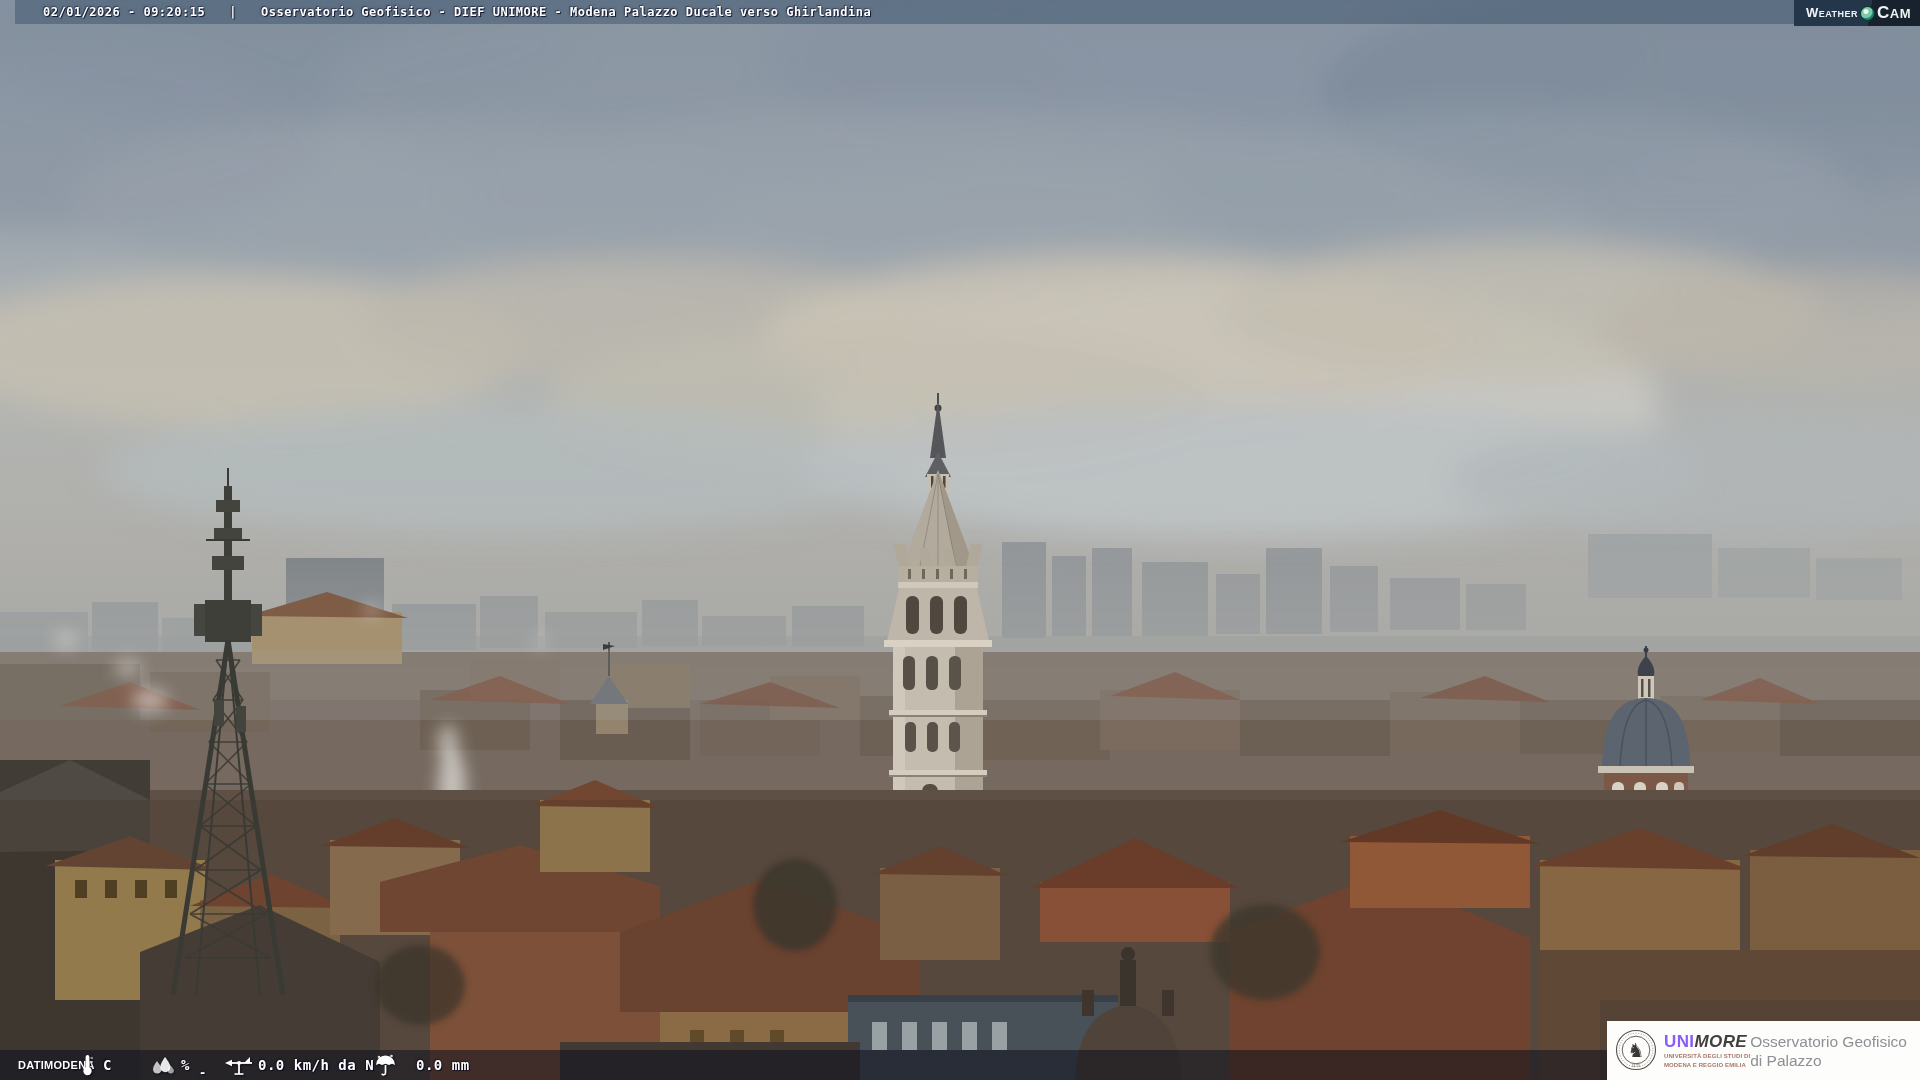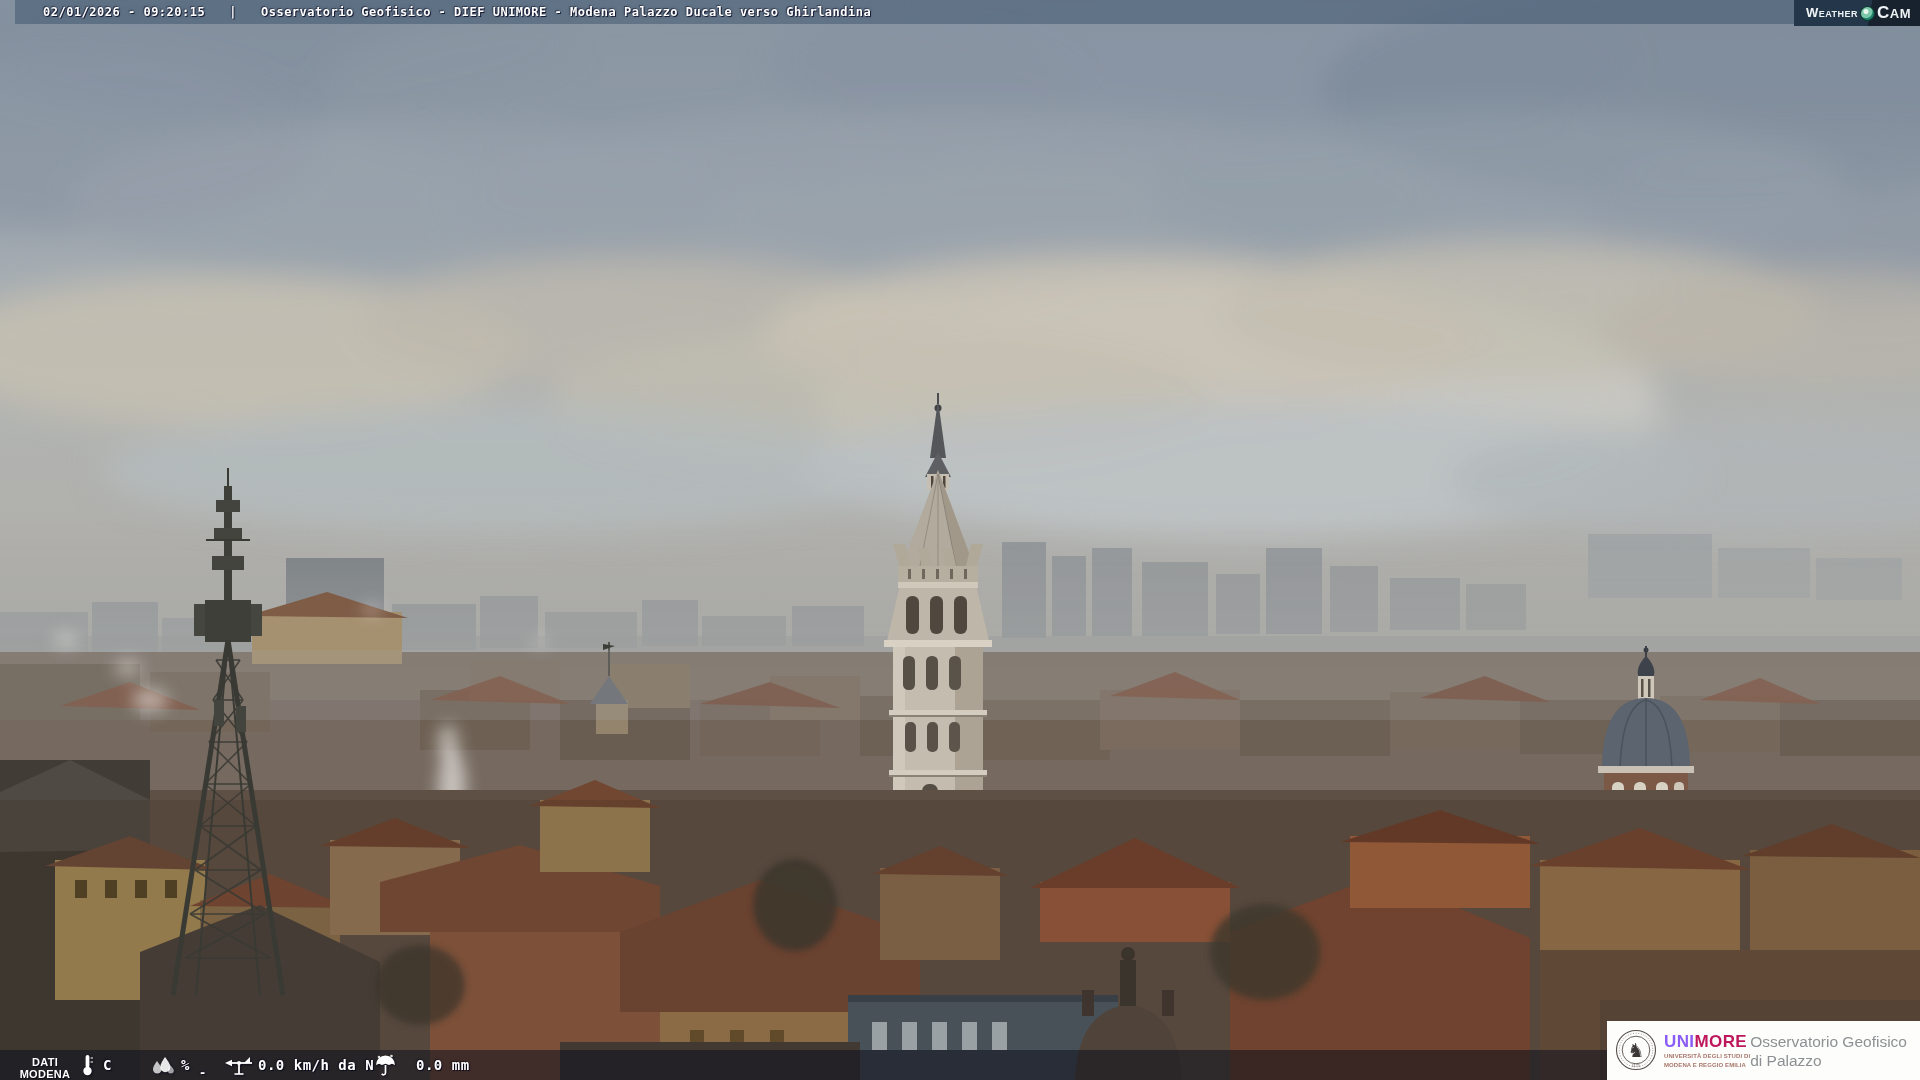--- a/index.html
+++ b/index.html
@@ -26,37 +26,37 @@
   .wc-weather::first-letter{font-size:13px;}
   .wc-cam{font-size:13px;}
   .wc-cam::first-letter{font-size:17px;}
   .wc-lens{width:13px;height:13px;border-radius:50%;margin:0 3px;
            background:radial-gradient(circle at 38% 35%,#e9f6ec 0 2px,#7bc9aa 3px 6px,#1f836b 7px);
            box-shadow:0 0 0 1px #0e3c31;}
 
   .bottombar{position:absolute;left:0;bottom:0;width:100%;height:30px;
              background:rgba(10,14,26,.52);}
   .bb{position:absolute;top:0;height:30px;display:flex;align-items:center;}
-  .dati{left:12px;width:66px;flex-direction:column;justify-content:flex-end;
+  .dati{left:18px;width:66px;flex-direction:row;justify-content:space-between;
         font-size:11px;line-height:12px;letter-spacing:.3px;text-align:center;
         font-family:"Liberation Sans",sans-serif;font-weight:bold;color:#fff;
         text-shadow:1px 1px 1px rgba(0,0,20,.8);}
   .val{font-size:14px;letter-spacing:.5px;}
   .dash{font-size:12px;align-items:flex-end;padding-bottom:5px;}
   .bicon{position:absolute;top:3px;height:24px;}
   .bicon svg{display:block;filter:drop-shadow(1px 1px 1px rgba(0,0,20,.7));}
 
   
   .unibox{position:absolute;right:0;bottom:0;width:313px;height:59px;background:#fdfdfc;
           display:flex;align-items:center;box-sizing:border-box;padding-left:8px;}
   .seal{flex:0 0 auto;}
   .brand{margin-left:7px;flex:0 0 auto;}
   .brandline{font-weight:bold;font-size:17px;letter-spacing:.4px;line-height:18px;white-space:nowrap;}
   .brand-uni{color:#8b5cf6;}
-  .brand-more{color:#be185d;}
+  .brand-more{color:#404040;font-style:italic;}
   .brandsub{font-size:6px;font-weight:bold;color:#a8766a;line-height:7px;
             letter-spacing:.1px;white-space:nowrap;margin-top:2px;}
   .dept{color:#8d9093;font-size:15.5px;line-height:19px;white-space:nowrap;}
 </style>
 </head>
 <body>
 
 <div class="stage">
 
   <svg class="photo" viewBox="0 0 1920 1080">

